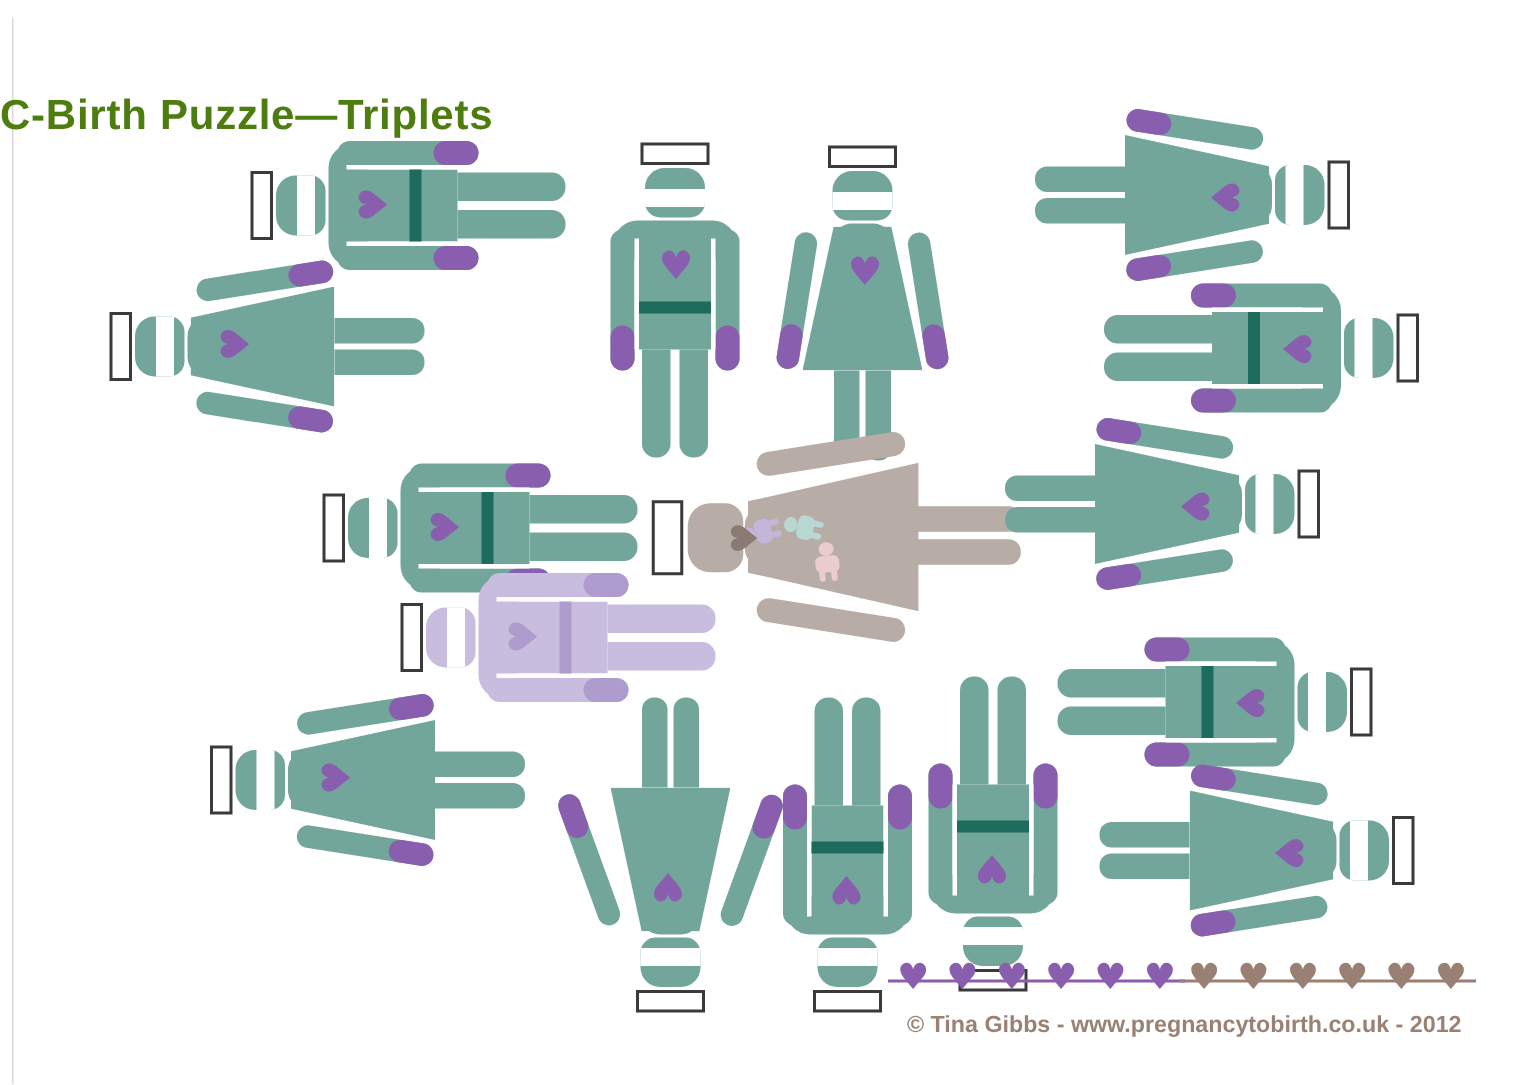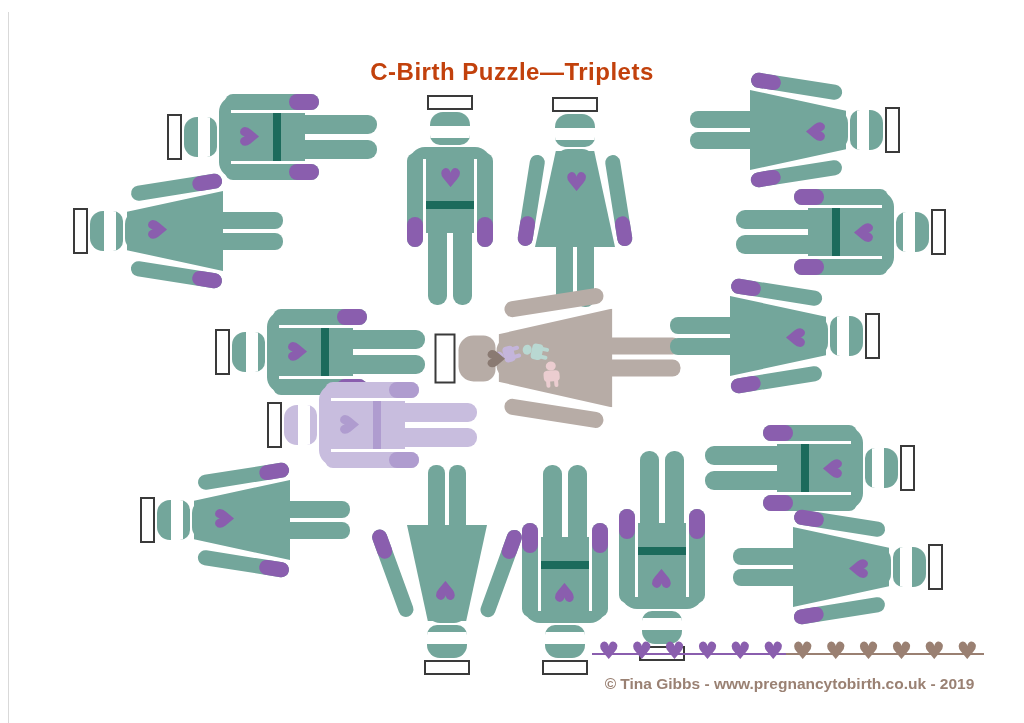--- a/index.html
+++ b/index.html
@@ -3,22 +3,22 @@
 <meta charset="utf-8">
 <style>
   html,body { margin:0; padding:0; }
   body {
     width:1024px; height:723px; position:relative; overflow:hidden;
     background:#ffffff;
     font-family:"Liberation Sans", sans-serif;
   }
   .page-title {
     position:absolute; top:42px; left:0; width:100%;
-    text-align:center; font-size:24px; font-weight:bold;
-    letter-spacing:0.5px; color:#c2410c;
+    text-align:left; font-size:28px; font-weight:bold;
+    letter-spacing:0.5px; color:#4d7c0f;
   }
   .edge-line { position:absolute; left:8px; top:12px; bottom:0; width:1px; background:#d9d9d9; }
   #figures-layer { position:absolute; inset:0; }
 
   
   .person { position:absolute; width:100px; height:210px; transform-origin:50% 50%; }
   .person div, .person span { position:absolute; box-sizing:border-box; }
 
   .p-cap   { left:27px; top:0; width:46px; height:15px; background:#fff; border:2px solid #3a3a3a; }
   .p-head  { left:30px; top:17px; width:40px; height:33px; background:var(--body);
@@ -426,13 +426,13 @@
         <span class="" style="position: static; color: rgb(154, 128, 114);">♥</span>
         <span class="" style="position: static; color: rgb(154, 128, 114);">♥</span>
         <span class="" style="position: static; color: rgb(154, 128, 114);">♥</span>
         <span class="" style="position: static; color: rgb(154, 128, 114);">♥</span>
         <span class="" style="position: static; color: rgb(154, 128, 114);">♥</span>
         <span class="" style="position: static; color: rgb(154, 128, 114);">♥</span>
       </div>
     </div>
   </div>
 
-<div class="copyright">© Tina Gibbs - www.pregnancytobirth.co.uk - 2019</div>
+<div class="copyright">© Tina Gibbs - www.pregnancytobirth.co.uk - 2012</div>
 
 </body></html>

